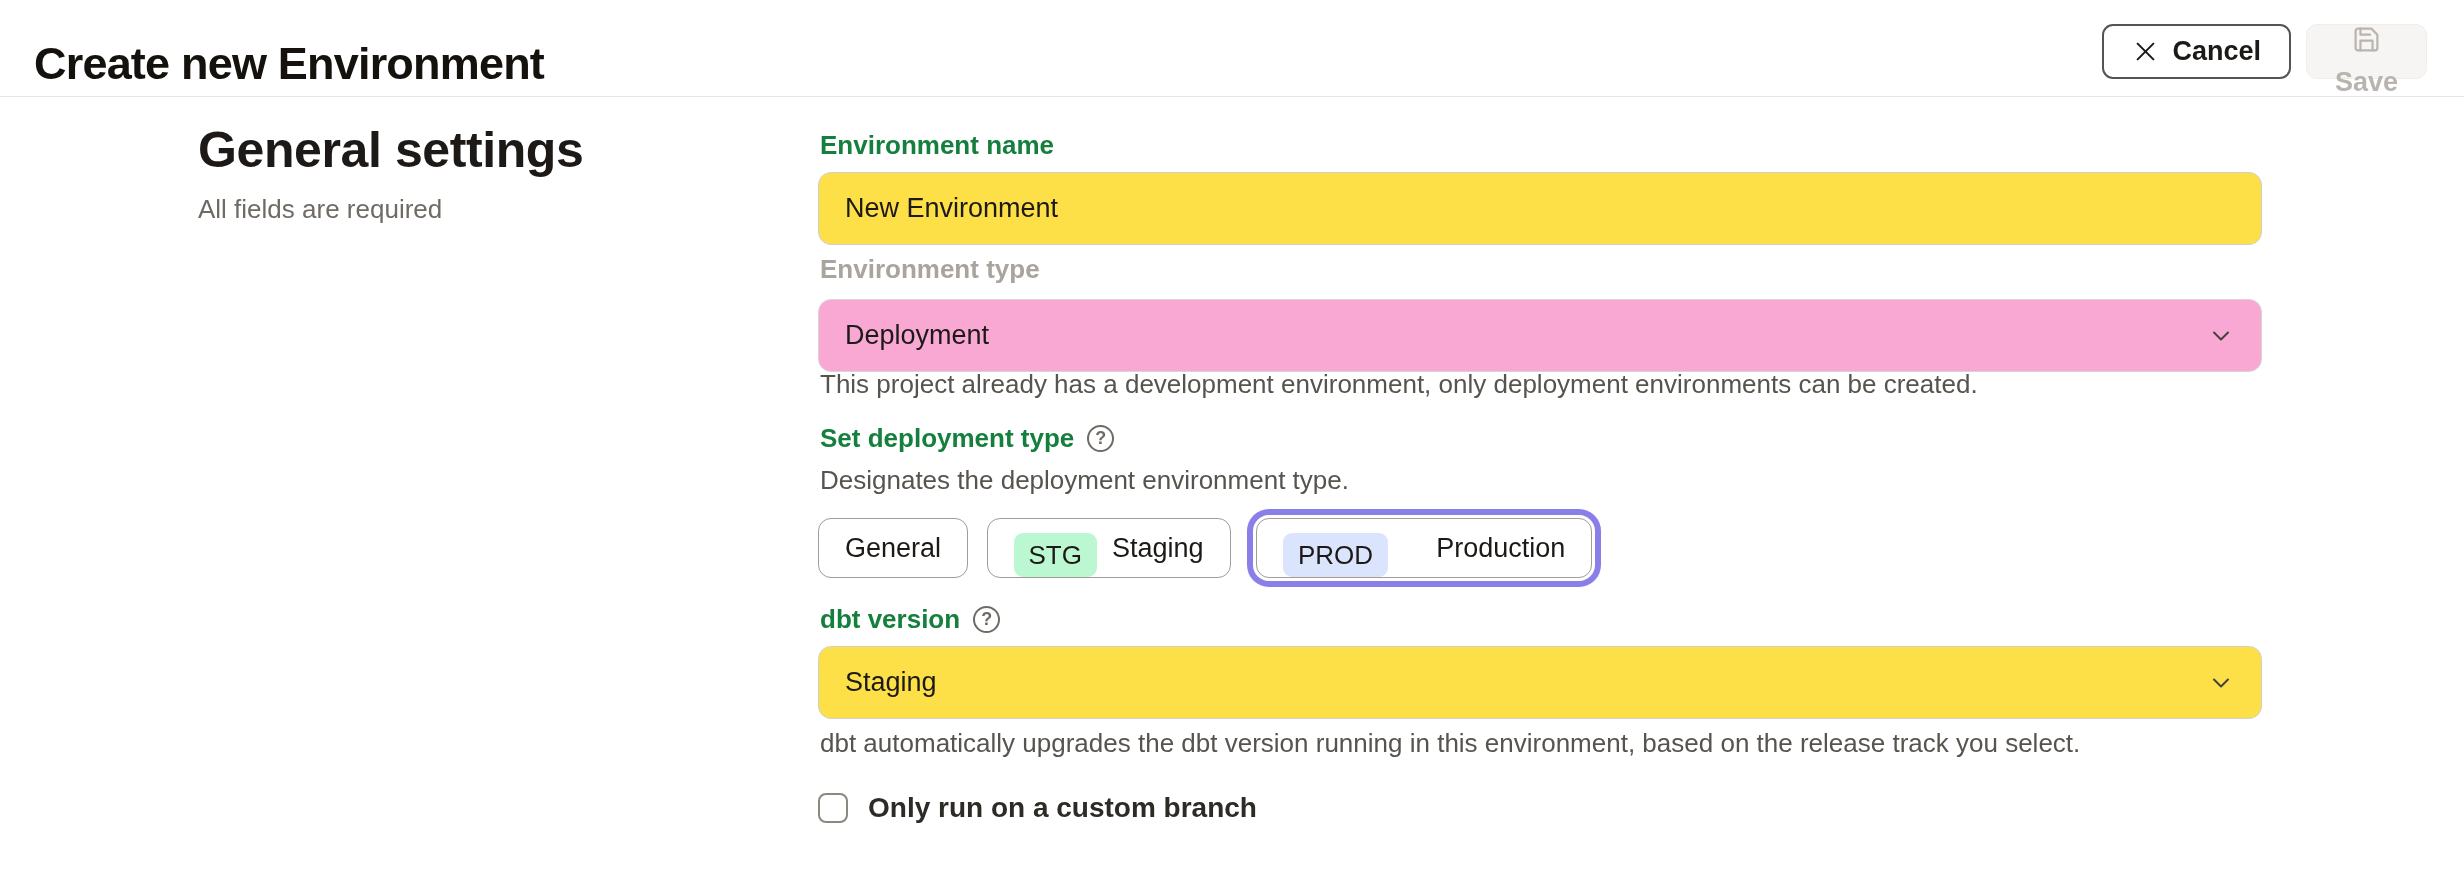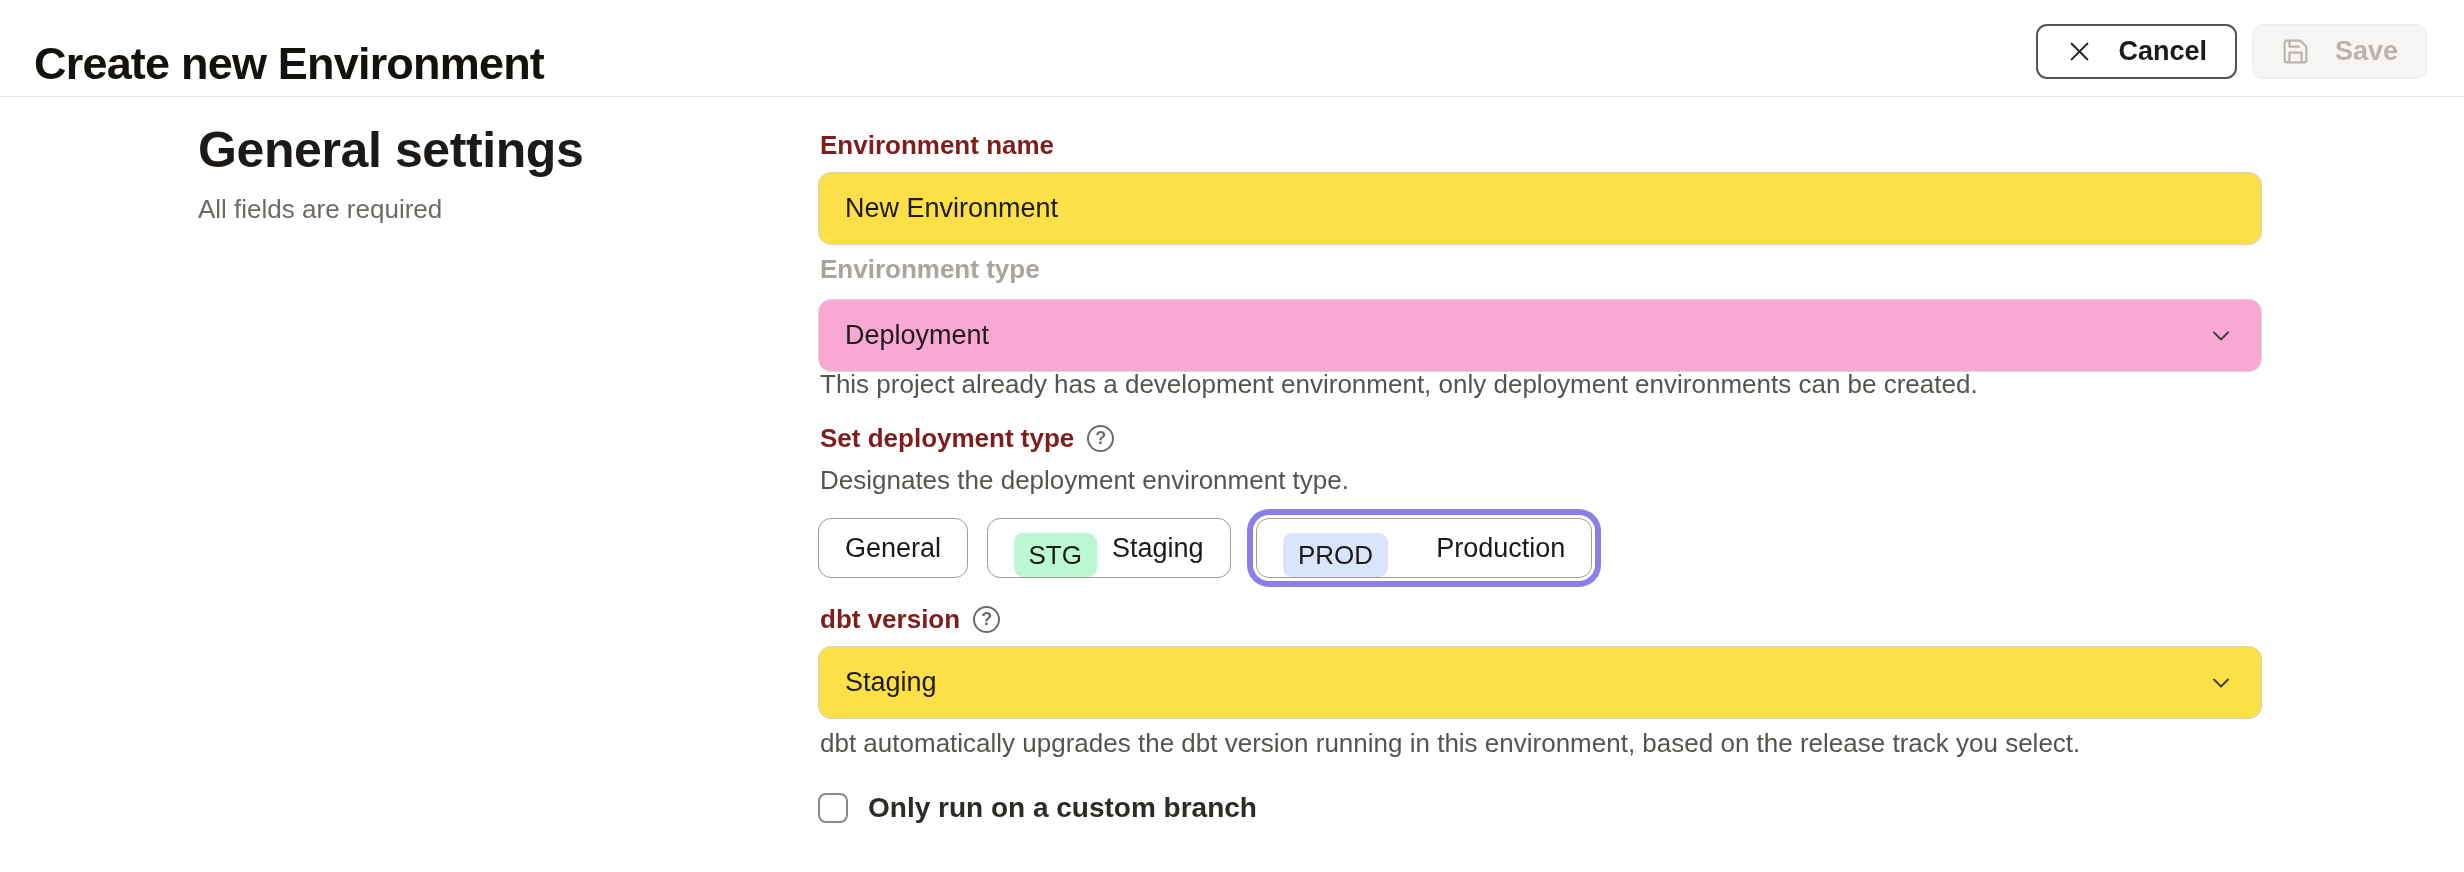--- a/index.html
+++ b/index.html
@@ -4,33 +4,33 @@
 <style>
   * { margin:0; padding:0; box-sizing:border-box; }
   html,body { background:#ffffff; }
   body { font-family:"Liberation Sans", sans-serif; color:#1c1917; }
   .page { position:relative; width:2464px; height:872px; background:#ffffff; overflow:hidden; }
 
   
   .header { position:absolute; top:0; left:0; width:2464px; height:97px; border-bottom:1px solid #e8e6e3; background:#fff; }
   .page-title { position:absolute; left:34px; top:50%; transform:translateY(-50%); font-size:45px; font-weight:700; letter-spacing:-0.8px; color:#15120d;margin-top:16px; }
   .header-actions { position:absolute; right:37px; top:24px; display:flex; gap:15px; }
-  .btn { display:inline-flex; align-items:center; gap:25px; height:55px; padding:0 28px; border-radius:11px; font-size:27px; font-weight:600; cursor:pointer; }
+  .btn { display:inline-flex; align-items:center; gap:13px; height:55px; padding:0 28px; border-radius:11px; font-size:27px; font-weight:600; cursor:pointer; }
   .btn-cancel { background:#ffffff; border:2px solid #57534e; color:#1c1917; }
-  .btn-save { background:#f6f5f3; border:1px solid #efeeec; color:#b9b4ae; cursor:default; }
+  .btn-save { background:#f6f5f3; border:1px solid #efeeec; color:#b9b4ae; cursor:default;flex-direction:column; }
   .btn svg { display:block; }
 
   
   .section-info { position:absolute; left:198px; top:121px; width:560px; }
   .section-title { font-size:50px; font-weight:700; letter-spacing:-0.4px; color:#1c1917; }
   .section-subtitle { margin-top:15px; font-size:26px; color:#6f6a64; }
 
   
   .form-col { position:absolute; left:818px; top:97px; width:1444px; height:775px; }
-  .f-label { position:absolute; left:2px; font-size:26px; font-weight:600; color:#7f1d1d; line-height:32px; display:flex; align-items:center; gap:13px; }
+  .f-label { position:absolute; left:2px; font-size:26px; font-weight:600; color:#15803d; line-height:32px; display:flex; align-items:center; gap:13px; }
   .f-label.muted { color:#a9a49e; }
   .helper { position:absolute; left:2px; font-size:26px; color:#57534e; line-height:30px; }
 
   .text-input, .select {
     position:absolute; left:0; width:1444px; height:73px;
     border:1.5px solid #d3cfcb; border-radius:13px; background:#fde047;
     display:flex; align-items:center; padding:0 26px; font-size:27px; color:#1c1917;
   }
   .select { justify-content:space-between; cursor:pointer; }
   .select.disabled { background:#f9a8d4; border-color:#d9d6d2; cursor:default; }

